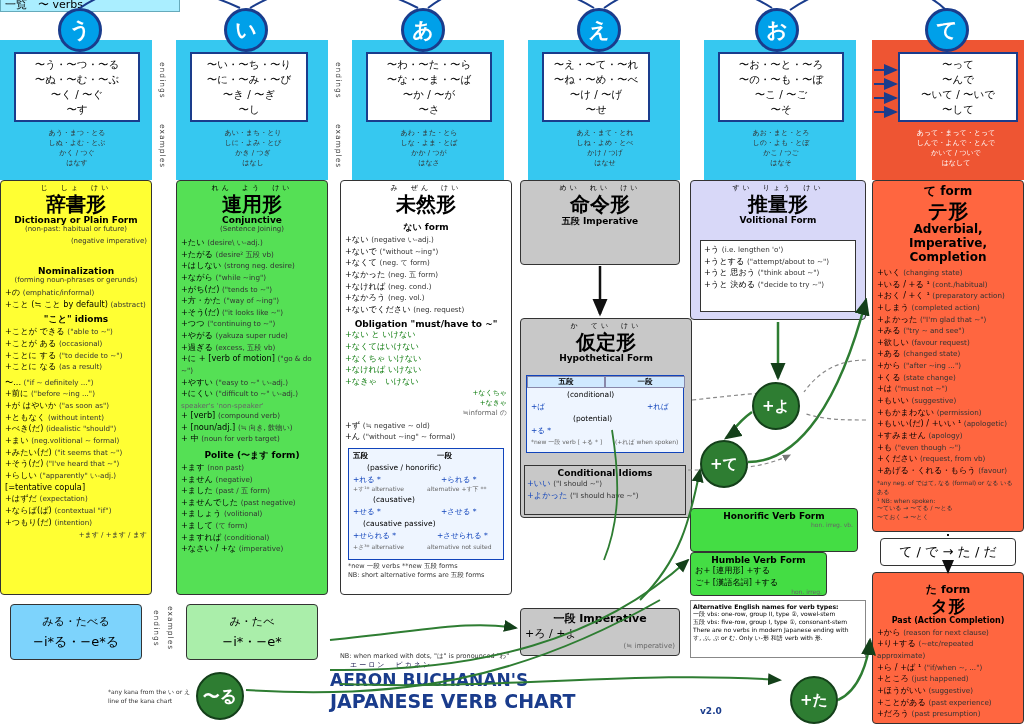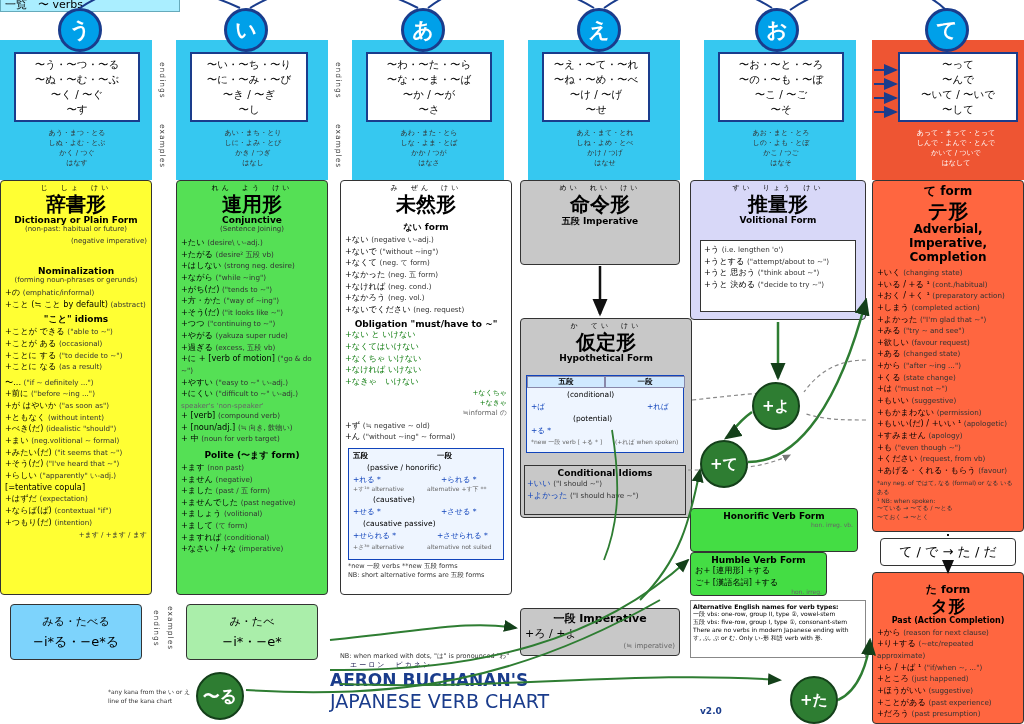--- a/index.html
+++ b/index.html
@@ -269,21 +269,21 @@
 す, ぶ, ぷ or む. Only い-形 和語 verb with 形.</div>
 </div>
 
 <div class="abs plus" style="left:752px;top:382px;width:48px;height:48px;">+よ</div>
 <div class="abs plus" style="left:700px;top:440px;width:48px;height:48px;">+て</div>
 <div class="abs plus" style="left:790px;top:676px;width:48px;height:48px;">+た</div>
 
 <div class="abs" style="left:330px;top:660px;width:400px;">
   <div style="font-size:7px;color:#225;letter-spacing:2px;padding-left:20px;">エーロン　ビカネン</div>
   <div style="font-size:17px;font-weight:bold;color:#1a3c8c;">AERON BUCHANAN'S</div>
-  <div style="font-size:19px;font-weight:normal;color:#1a3c8c;">JAPANESE VERB CHART</div>
+  <div style="font-size:19px;font-weight:bold;color:#1a3c8c;">JAPANESE VERB CHART</div>
 </div>
 <div class="abs" style="left:700px;top:706px;font-size:9px;color:#1a3c8c;font-weight:bold;">v2.0</div>
 
 <svg class="ov" viewBox="0 0 1024 724">
   <defs>
     <marker id="ah" markerWidth="7" markerHeight="7" refX="6" refY="3" orient="auto">
       <path d="M0,0 L7,3 L0,6 z" fill="#14401a"></path>
     </marker>
     <marker id="ahb" markerWidth="7" markerHeight="7" refX="6" refY="3" orient="auto">
       <path d="M0,0 L7,3 L0,6 z" fill="#1a3c8c"></path>

